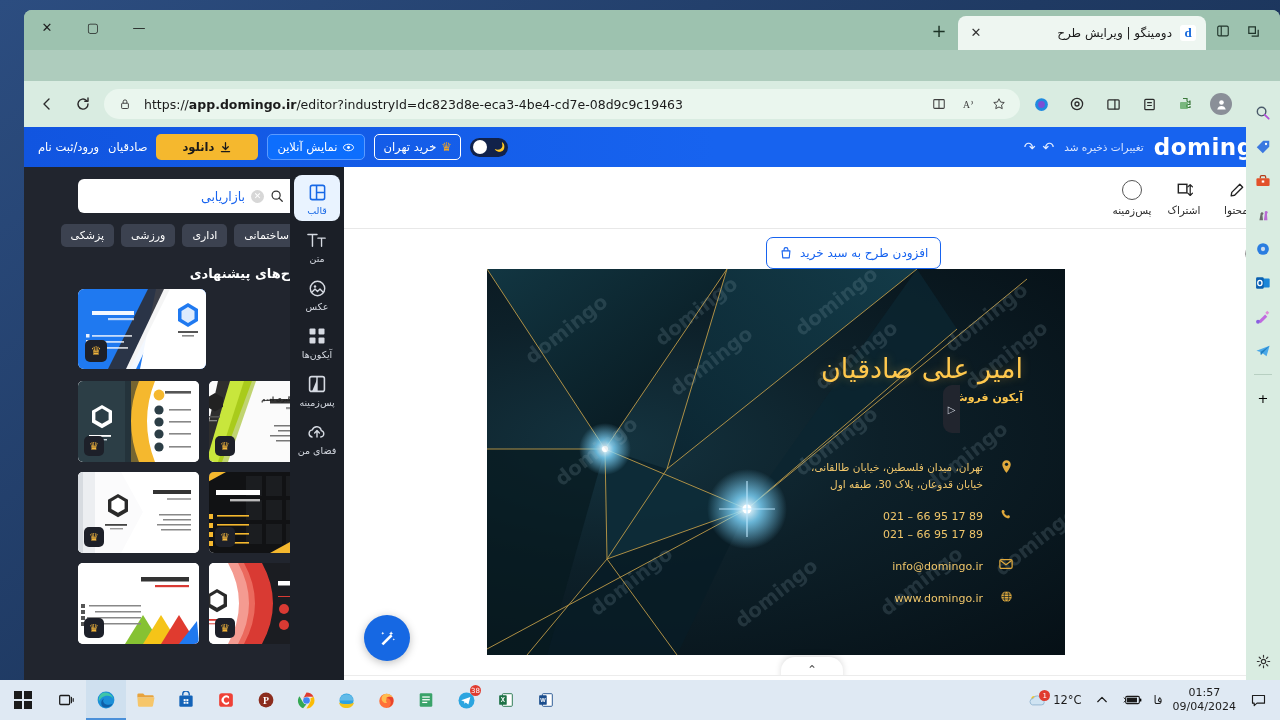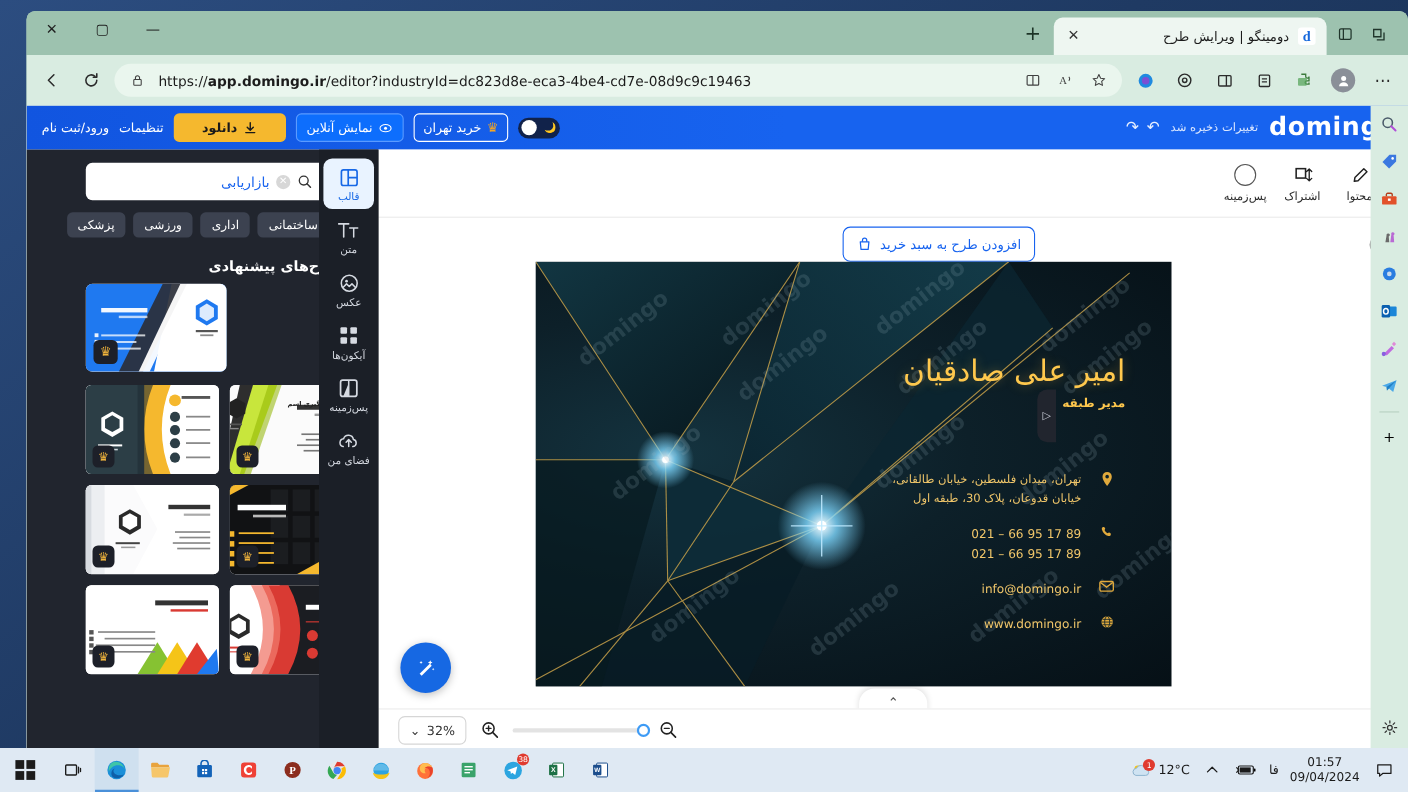--- a/index.html
+++ b/index.html
@@ -41,21 +41,21 @@
     font-family: "Liberation Serif", serif;
   }
   .tab-title { flex: 1; white-space: nowrap; overflow: hidden; text-overflow: ellipsis; text-align: right; }
   .tab-close { width: 16px; height: 16px; font-size: 13px; line-height: 15px; text-align: center; color: #333; cursor: pointer; }
   .newtab { width: 26px; height: 26px; margin: 0 6px 5px 6px; font-size: 18px; line-height: 24px; text-align: center; color: #1c3326; cursor: pointer; }
   .wincontrols { position: absolute; left: 0; top: 0; display: flex; height: 34px; }
   .wc { width: 46px; height: 34px; display: flex; align-items: center; justify-content: center; font-size: 13px; color: #1d1d1d; cursor: pointer; }
 
   .toolbar {
     height: 46px; background: #d9ece1; display: flex; align-items: center;
-    gap: 6px; padding: 0 8px; direction: ltr;
+    gap: 6px; padding: 0 8px; direction: ltr; margin-top: 31px;
   }
   .tbtn { width: 30px; height: 30px; border-radius: 50%; display: flex; align-items: center; justify-content: center; color: #2b2b2b; cursor: pointer; font-size: 15px; }
   .omnibox {
     flex: 1; height: 30px; background: #eaf6ee; border-radius: 16px;
     display: flex; align-items: center; gap: 8px; padding: 0 10px;
     font-size: 12.5px; color: #1b1b1b; direction: ltr;
   }
   .omnibox .url { flex: 1; white-space: nowrap; overflow: hidden; }
   .omnibox .url b { font-weight: 600; }
   .ob-icon { width: 22px; height: 22px; display: flex; align-items: center; justify-content: center; color: #404040; cursor: pointer; }
@@ -383,21 +383,21 @@
           </div>
           <div class="btn-download">
             <span>
               <svg class="ico-svg" width="13" height="13" viewBox="0 0 16 16">
                   <path d="M8 2v8M4.6 7L8 10.4 11.4 7" fill="none" stroke="#1a1a1a" stroke-width="1.6" stroke-linecap="round" stroke-linejoin="round"></path>
                   <path d="M3 13h10" stroke="#1a1a1a" stroke-width="1.6" stroke-linecap="round"></path>
                 </svg>
             </span>
             <span>دانلود</span>
           </div>
-          <div class="ah-link">تنظیمات</div>
+          <div class="ah-link">صادقیان</div>
           <div class="ah-link">ورود/ثبت نام</div>
         </div>
       </div>
 
       <div class="editor">
 
         <div class="canvas-col">
           <div class="canvas-toolbar">
             <div class="ct-item">
               <span class="ct-icon">
@@ -494,21 +494,21 @@
               <span class="wm" style="left:470px;top:74px">domingo</span>
               <span class="wm" style="left:60px;top:170px">domingo</span>
               <span class="wm" style="left:300px;top:160px">domingo</span>
               <span class="wm" style="left:430px;top:175px">domingo</span>
               <span class="wm" style="left:95px;top:300px">domingo</span>
               <span class="wm" style="left:240px;top:312px">domingo</span>
               <span class="wm" style="left:385px;top:300px">domingo</span>
               <span class="wm" style="left:500px;top:260px">domingo</span>
 
               <div class="card-name">امیر علی صادقیان</div>
-              <div class="card-role">مدیر طبقه</div>
+              <div class="card-role">آیکون فروش</div>
 
               <div class="contact-block">
                 <div class="crow">
                   <span class="cicon">
                     <svg class="ico-svg" width="13" height="15" viewBox="0 0 16 18">
                         <path d="M8 1.2c-3 0-5.2 2.3-5.2 5.2C2.8 10.4 8 16.8 8 16.8s5.2-6.4 5.2-10.4C13.2 3.5 11 1.2 8 1.2z" fill="#e0a93c"></path>
                         <circle cx="8" cy="6.3" r="2" fill="#0b2029"></circle>
                       </svg>
                   </span>
                   <span class="ctext"><span>تهران، میدان فلسطین، خیابان طالقانی،</span><br><span>خیابان قدوعان، پلاک 30، طبقه اول</span></span>

